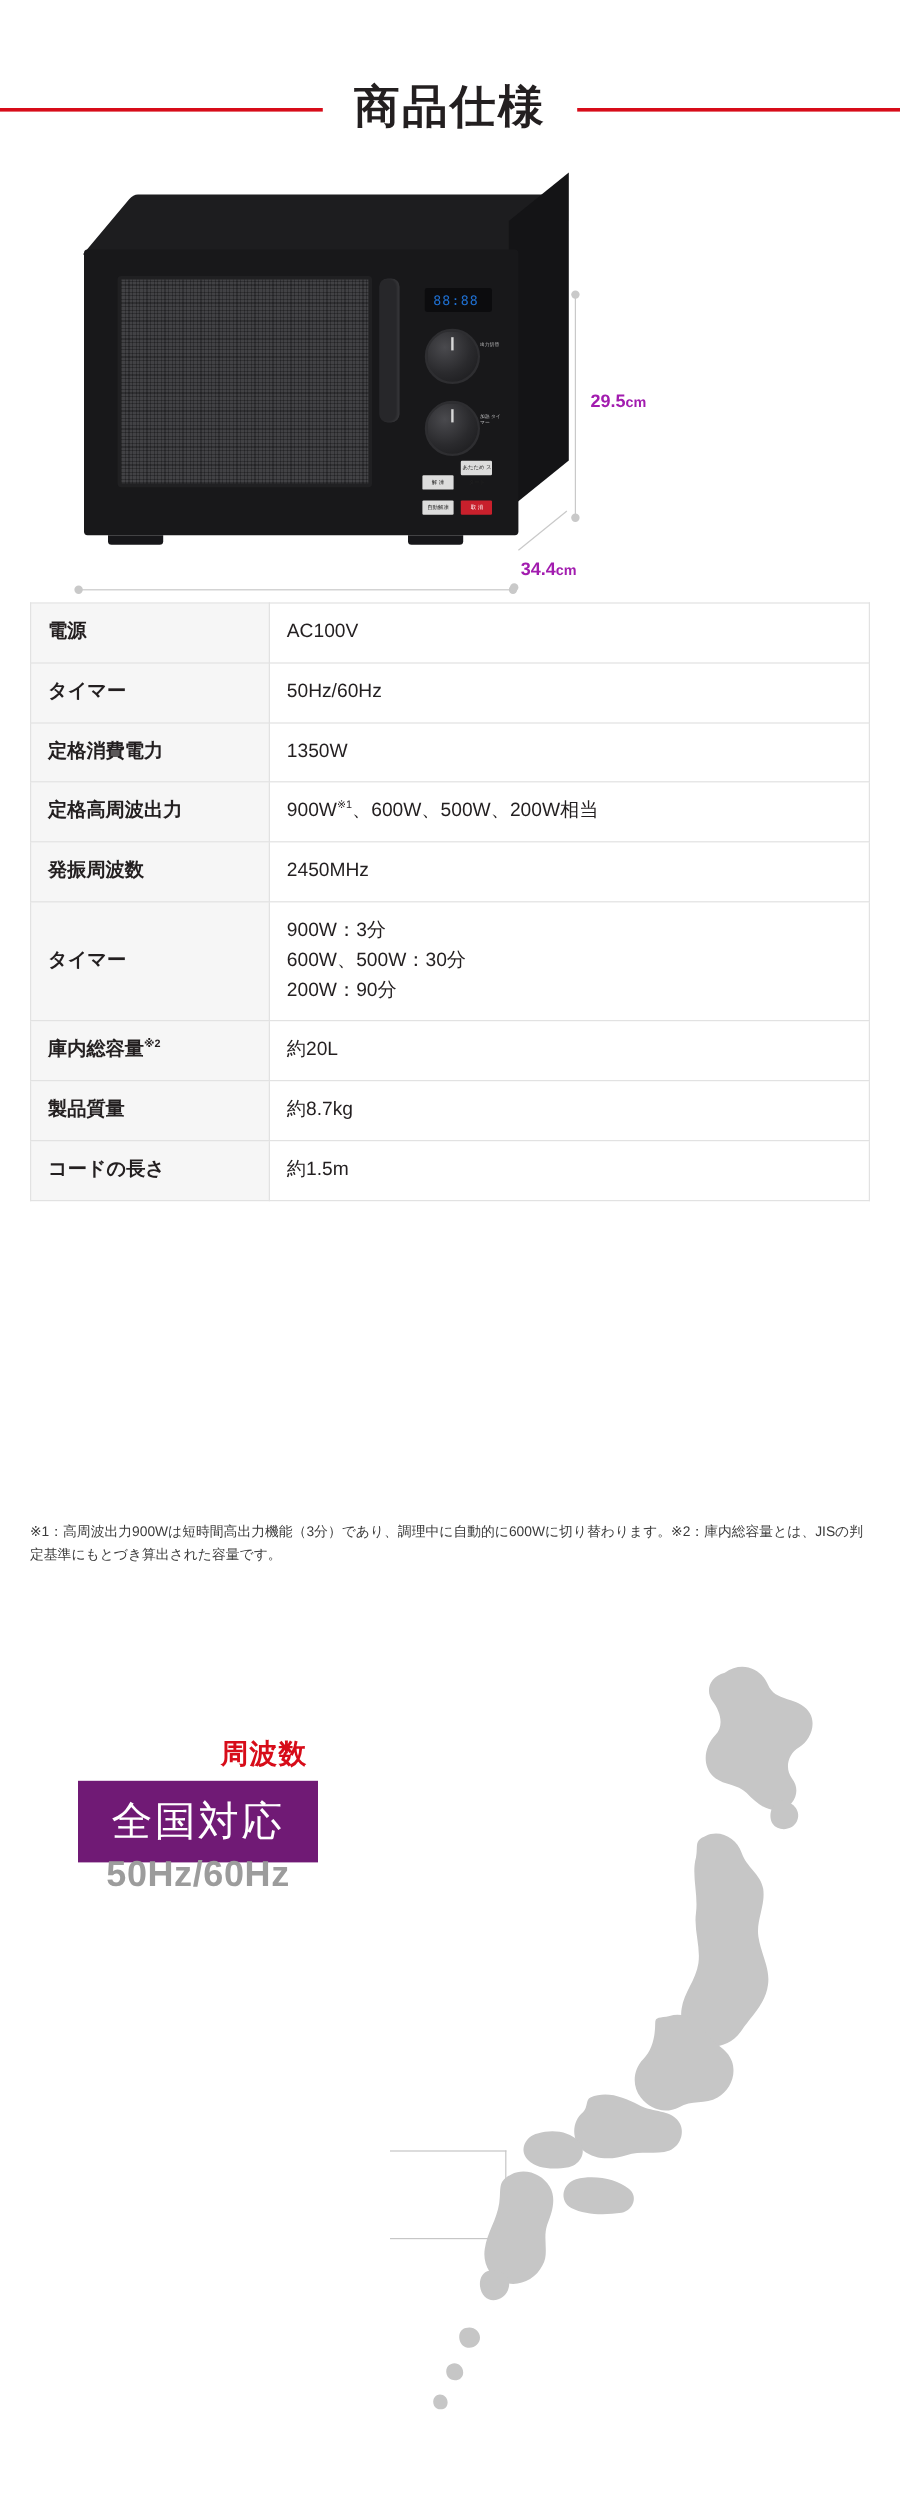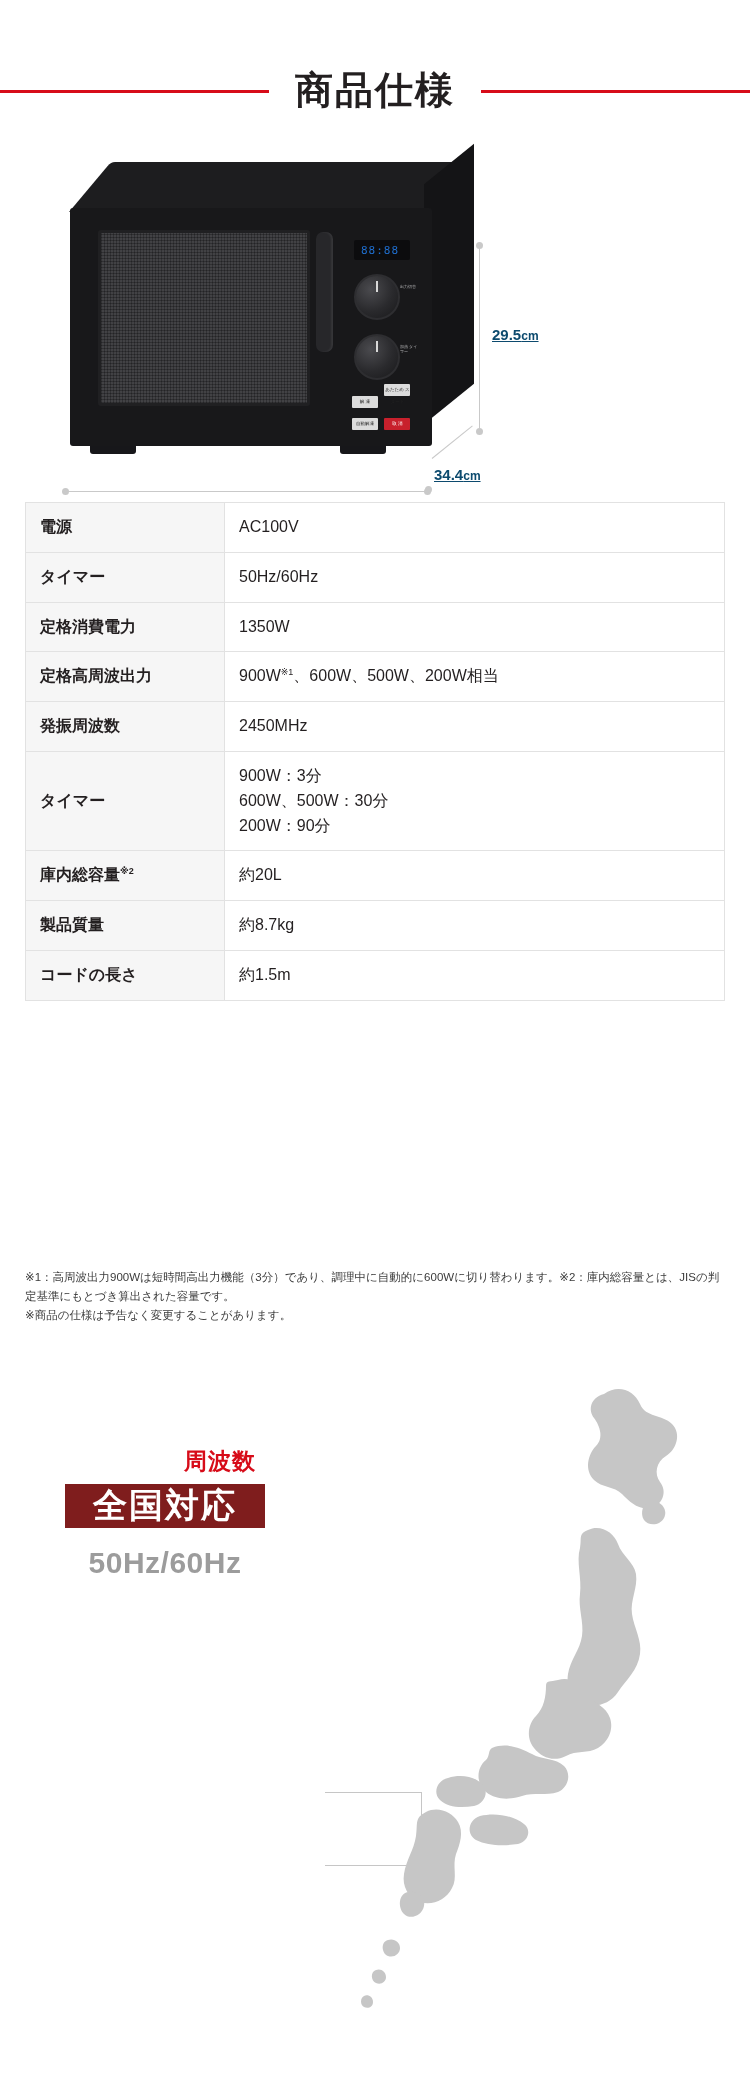--- a/index.html
+++ b/index.html
@@ -228,23 +228,22 @@
     border-radius: 50%;
   }
   .dim-line {
     position: absolute;
     background: #c9c9c9;
   }
   .dim-label {
     position: absolute;
     font-size: 15px;
     font-weight: bold;
-    color: #0c4a6e;
+    color: #a21caf;
     white-space: nowrap;
-    text-decoration: underline;
   }
   .dim-label .u { font-size: 12px; }
 
   
   .spec-table {
     position: absolute;
     left: 25px;
     top: 502px;
     width: 700px;
     border-collapse: collapse;
@@ -303,25 +302,25 @@
     font-size: 23px;
     font-weight: bold;
     color: #d70c19;
     letter-spacing: 1px;
   }
   .freq-badge {
     position: absolute;
     left: 65px;
     top: 104px;
     width: 200px;
-    height: 44px;
-    background: #7f1d1d;
+    height: 68px;
+    background: #701a75;
     color: #ffffff;
     font-size: 34px;
-    font-weight: bold;
+    font-weight: normal;
     letter-spacing: 2px;
     display: flex;
     align-items: center;
     justify-content: center;
   }
   .freq-hz {
     position: absolute;
     left: 65px;
     top: 166px;
     width: 200px;
@@ -443,21 +442,20 @@
     </tr>
     <tr>
       <td class="label">コードの長さ</td>
       <td class="value">約1.5m</td>
     </tr>
   </tbody>
 </table>
 
 <div class="notes">
   <div>※1：高周波出力900Wは短時間高出力機能（3分）であり、調理中に自動的に600Wに切り替わります。※2：庫内総容量とは、JISの判定基準にもとづき算出された容量です。</div>
-  <div>※商品の仕様は予告なく変更することがあります。</div>
 </div>
 
 <div class="freq-section">
 
   <svg class="map-svg" viewBox="0 0 400 700" aria-hidden="true">
     <g fill="#c6c6c6">
 
       <path d="M252 14 c14 -10 30 -4 36 10 c6 14 22 10 32 20 c10 10 4 26 -6 32 c-10 6 -12 18 -6 26 c8 10 2 24 -10 26 c-12 2 -20 -6 -28 -14 c-8 -8 -20 -6 -28 -14 c-10 -10 -6 -26 2 -34 c8 -8 4 -20 -2 -28 c-6 -8 -4 -20 10 -24 z"></path>
       <path d="M300 120 c10 2 16 10 12 18 c-4 8 -16 8 -20 2 c-4 -6 -2 -18 8 -20 z"></path>
 

